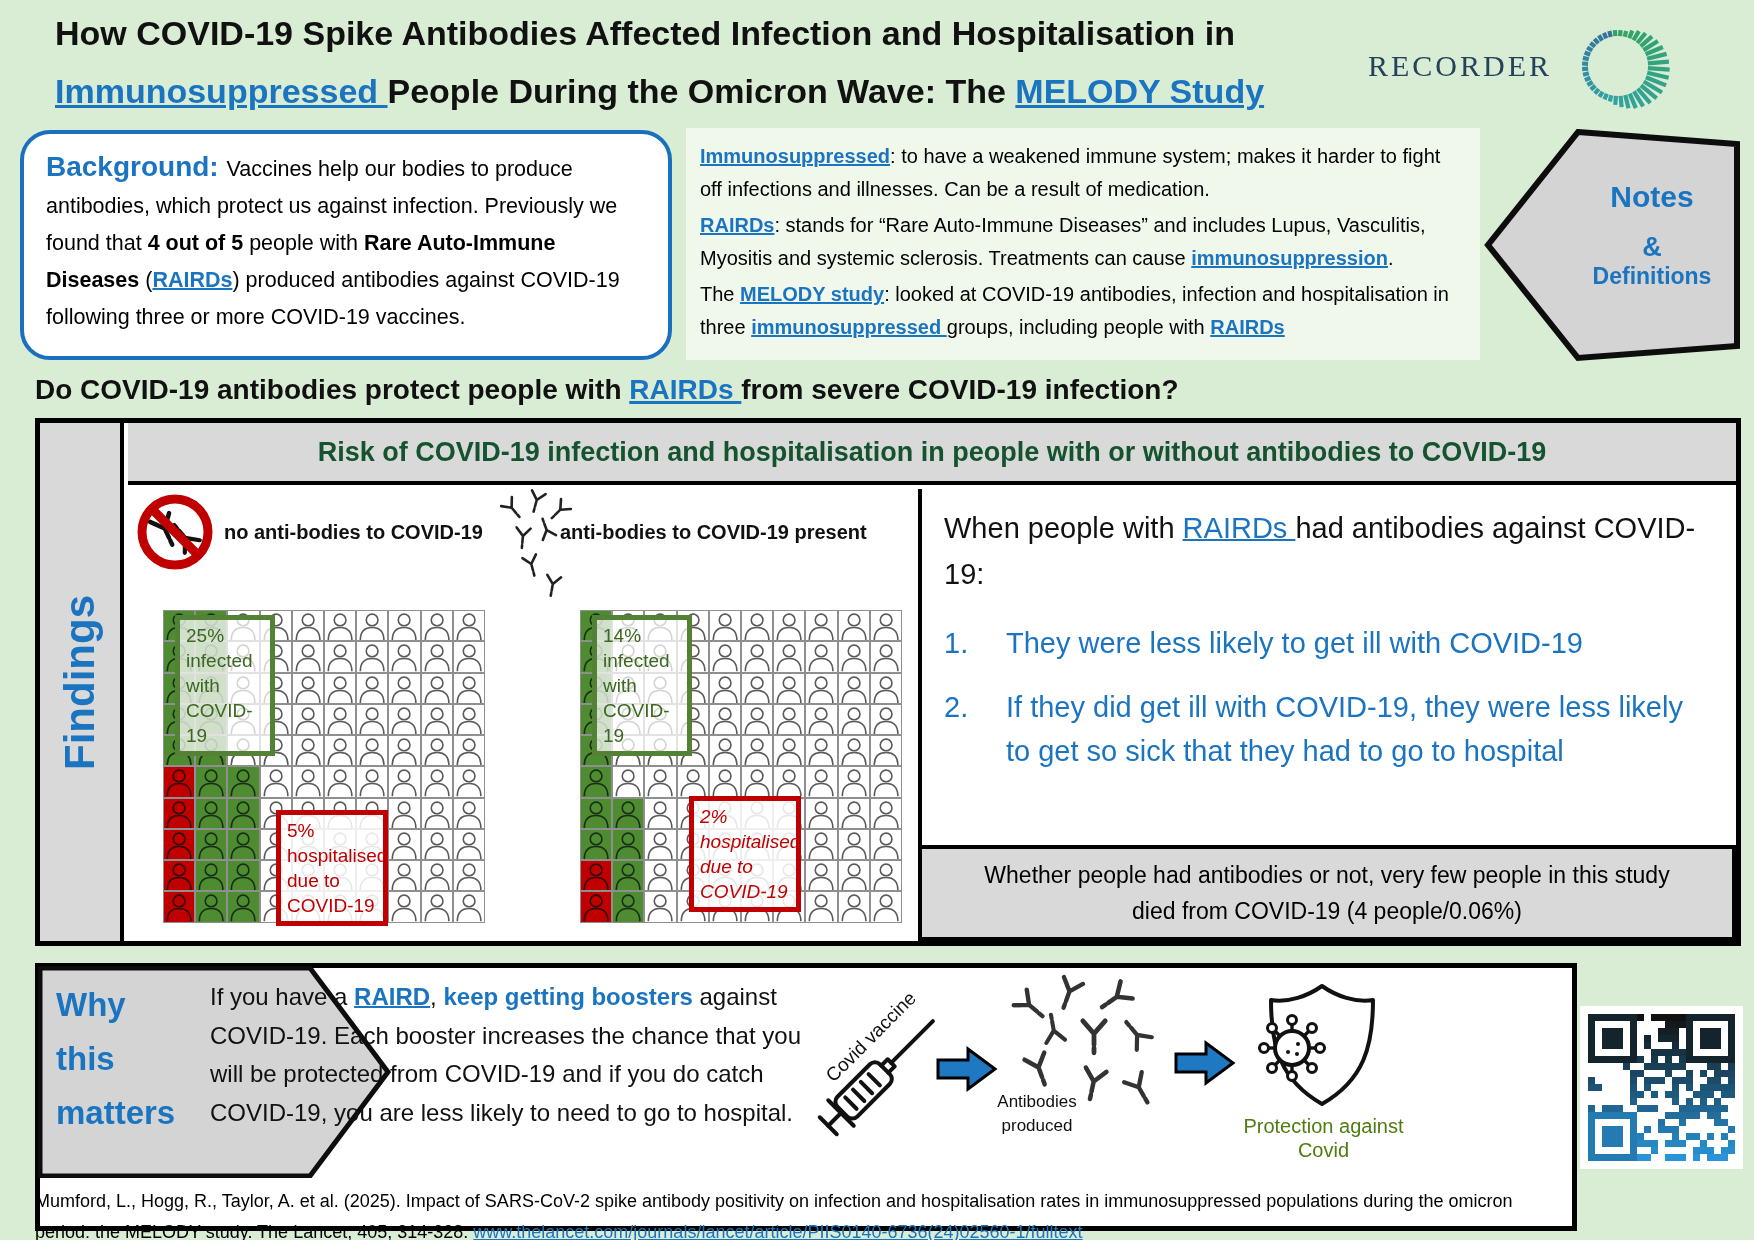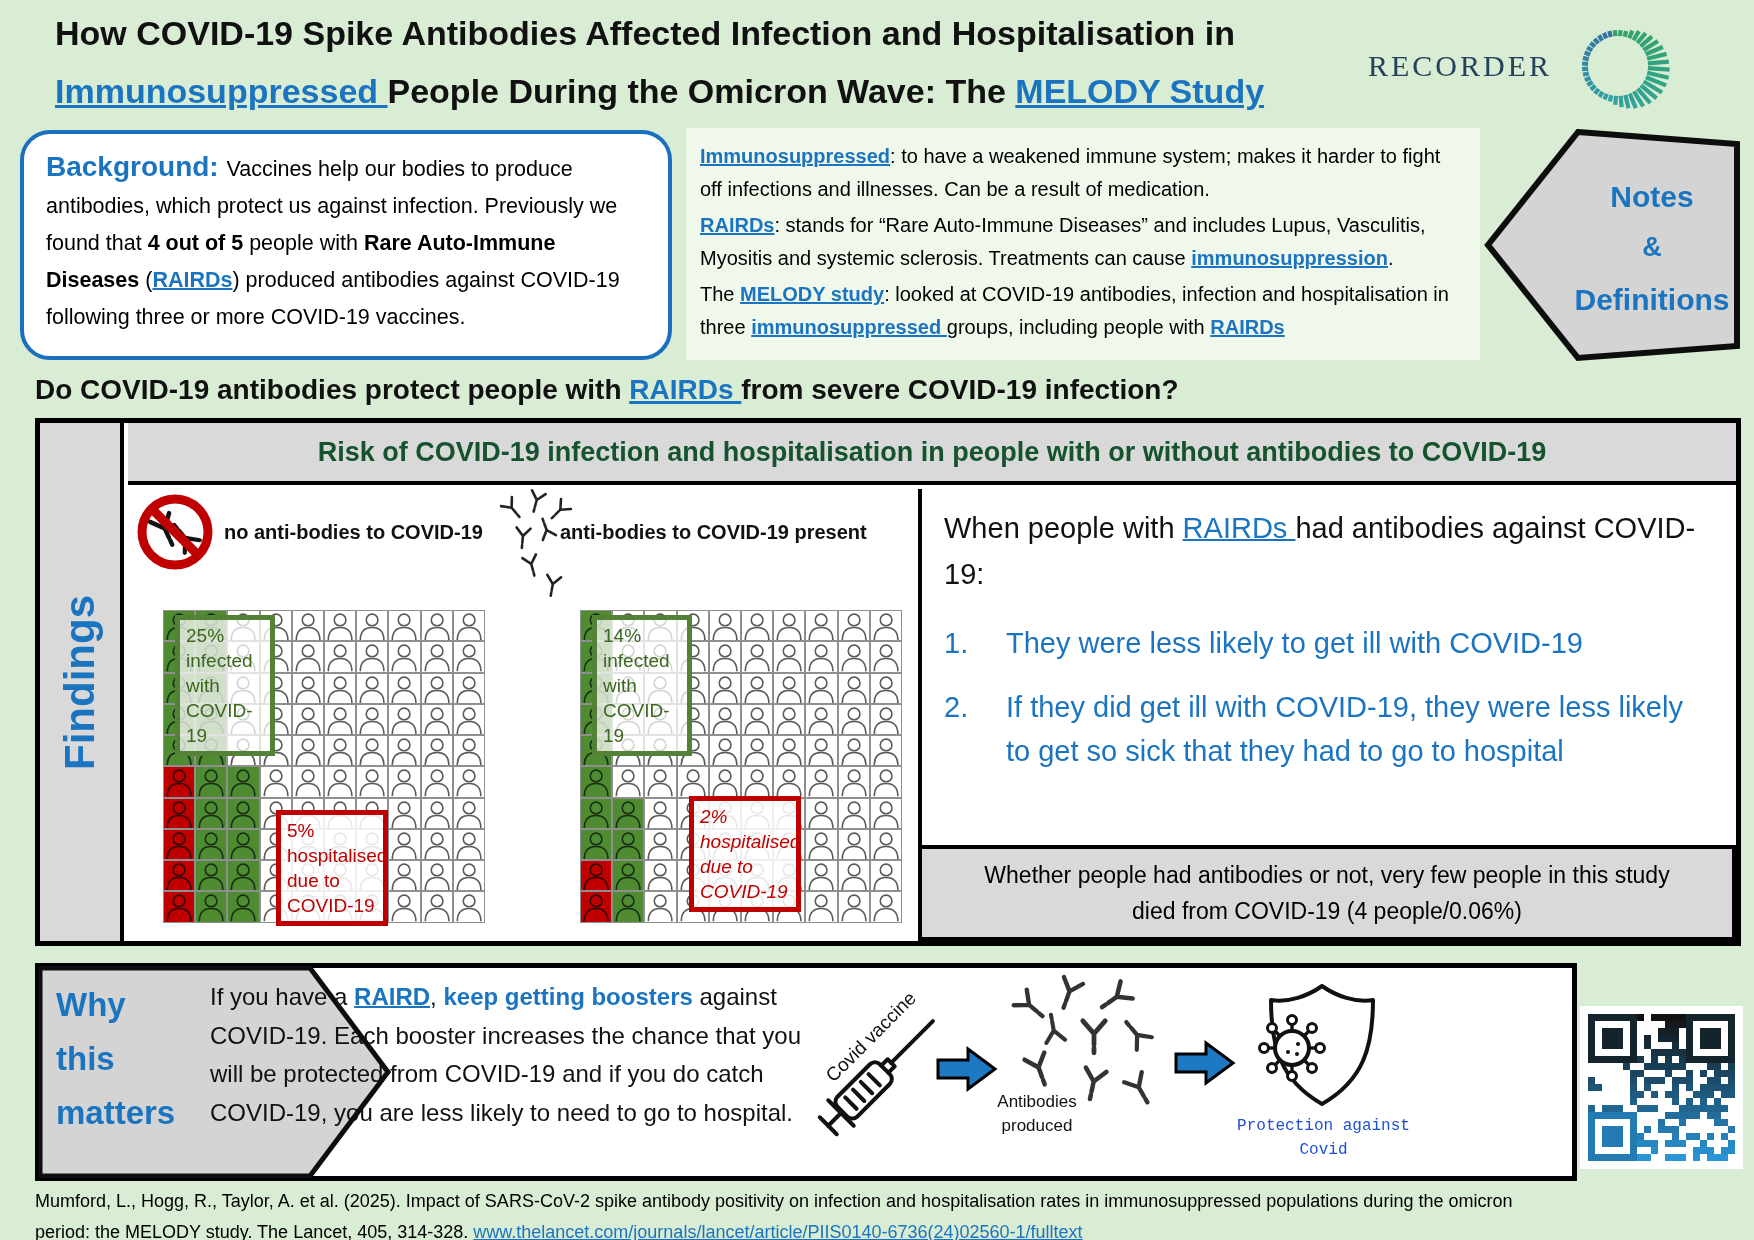--- a/index.html
+++ b/index.html
@@ -23,21 +23,21 @@
   .seg-bl { color:#1b74c0; font-weight:700; text-decoration:underline; text-decoration-thickness:2px; }
   .seg-hb { color:#1b74c0; font-weight:700; }
 
   
   .notes-panel { position:absolute; left:686px; top:128px; width:794px; height:232px; background:#f0f8ec;
                  padding:12px 14px; font-size:20px; line-height:33px; color:#000; }
   .notes-panel p { margin-bottom:3px; }
   .notes-tab { position:absolute; left:1484px; top:128px; width:256px; height:234px; }
   .notes-tab svg { position:absolute; left:0; top:0; }
   .notes-tab-text { position:absolute; left:84px; top:52px; width:168px; text-align:center; color:#1b74c0; font-weight:700; }
-  .ntl0 { font-size:30px; } .ntl1 { font-size:27px; margin-top:18px; } .ntl2 { font-size:30px; margin-top:20px; }
+  .ntl0 { font-size:30px; } .ntl1 { font-size:27px; margin-top:18px; } .ntl2 { font-size:23px; }
 
   
   .question { position:absolute; left:35px; top:374px; font-size:28px; font-weight:700; color:#111; }
   .question .seg-l, .question .seg-bl { text-decoration-thickness:3px; }
 
   
   .findings-box { position:absolute; left:35px; top:418px; width:1706px; height:528px; background:#fff; border:5px solid #000; }
   .findings-side { position:absolute; left:0; top:0; width:84px; height:518px; background:#d9d9d9; border-right:4px solid #000;
                    display:flex; align-items:center; justify-content:center; }
   .findings-side span { writing-mode:vertical-rl; transform:rotate(180deg); color:#1b74c0; font-weight:700; font-size:42px; }
@@ -66,32 +66,32 @@
   .findings-right { position:absolute; left:878px; top:66px; width:818px; height:356px; border-left:4px solid #000; padding:16px 22px; }
   .fr-head { font-size:29px; line-height:46px; color:#111; }
   .fr-list { margin-top:24px; }
   .finding-item { display:flex; color:#1b74c0; font-size:29px; line-height:44px; margin-bottom:20px; }
   .finding-item .num { width:62px; flex:none; }
   .deaths-box { position:absolute; left:878px; top:422px; width:818px; height:96px; background:#d9d9d9; border:4px solid #000;
                 display:flex; align-items:center; justify-content:center; text-align:center; }
   .deaths-box div { max-width:690px; font-size:23px; line-height:36px; color:#000; }
 
   
-  .why-box { position:absolute; left:35px; top:963px; width:1542px; height:218px; background:#fff; border:5px solid #000; }
+  .why-box { position:absolute; left:35px; top:963px; width:1542px; height:268px; background:#fff; border:5px solid #000; }
   .why-arrow-svg { position:absolute; left:-2px; top:-2px; }
   .why-label { position:absolute; left:16px; top:10px; color:#1b74c0; font-weight:700; font-size:33px; line-height:54px; }
   .why-text { position:absolute; left:170px; top:10px; width:612px; font-size:24px; line-height:38.5px; color:#111; }
   .covid-vaccine-label { position:absolute; left:772px; top:58px; transform:rotate(-45deg); font-size:19px; color:#111; white-space:nowrap; }
   .icon-syringe { position:absolute; left:752px; top:8px; }
   .arrow1 { position:absolute; left:896px; top:78px; }
   .arrow2 { position:absolute; left:1134px; top:72px; }
   .icon-cluster { position:absolute; left:958px; top:2px; }
   .antibodies-label { position:absolute; left:922px; top:122px; width:150px; text-align:center; font-size:17px; line-height:24px; color:#111; }
   .icon-shield { position:absolute; left:1212px; top:8px; }
-  .shield-label { position:absolute; left:1196px; top:146px; width:175px; text-align:center; font-size:16px; line-height:24px; color:#1d4ed8;font-family:Liberation Mono, monospace; }
+  .shield-label { position:absolute; left:1196px; top:146px; width:175px; text-align:center; font-size:20px; line-height:24px; color:#4d7c0f; }
 
   .qr { position:absolute; left:1580px; top:1006px; width:163px; height:163px; background:#fff; }
   .qr svg { position:absolute; left:8px; top:8px; }
 
   
   .citation { position:absolute; left:35px; top:1186px; width:1706px; font-size:18px; line-height:31px; color:#000; }
 </style>
 </head>
 <body>
 

